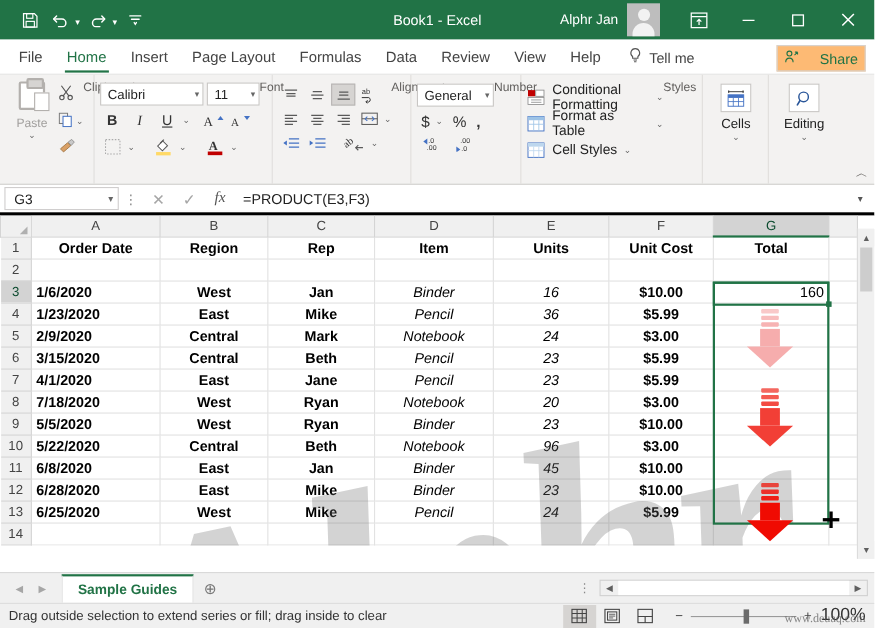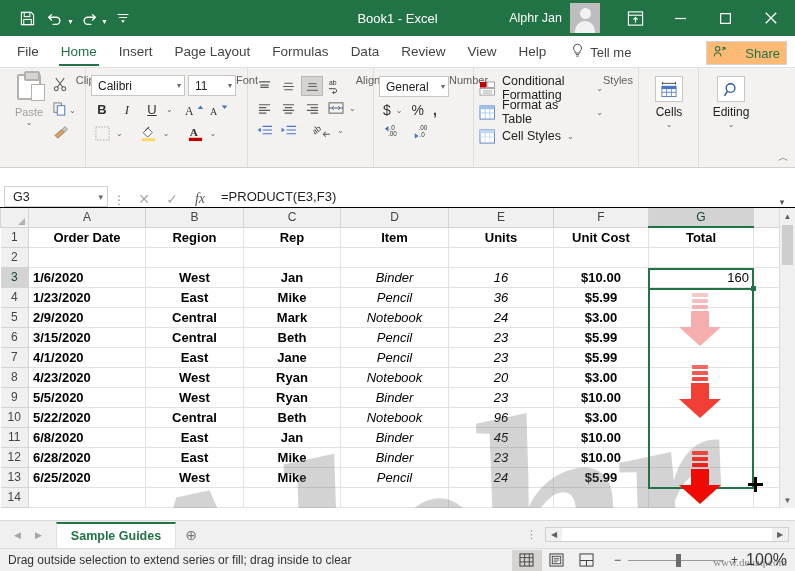--- a/index.html
+++ b/index.html
@@ -149,22 +149,22 @@
   .bigbtn .bi {
     width: 28px; height: 26px; border: 1px solid #c8c6c4; background: #fff;
     display: flex; align-items: center; justify-content: center;
   }
   .collapse-ribbon {
     position: absolute; right: 6px; bottom: 2px; font-size: 11px; color: #605e5c;
   }
 
   
   .formulabar {
-    height: 40px; background: #fff; display: flex; align-items: flex-end;
-    border-bottom: 1px solid #000000; padding: 0 4px;
+    height: 28px; background: #fff; display: flex; align-items: center;
+    border-bottom: 3px solid #000000; padding: 0 4px;
   }
   .namebox {
     width: 104px; height: 21px; border: 1px solid #d0cece; display: flex; align-items: center;
     padding: 0 4px 0 8px; font-size: 12.5px; color: #222; background: #fff;
   }
   .namebox .caret { margin-left: auto; font-size: 9px; }
   .fb-dots { color:#888; font-size: 12px; letter-spacing: 0; margin: 0 5px; }
   .fb-btn { width: 28px; text-align: center; font-size: 14px; color: #a6a6a6; }
   .fb-fx { font-style: italic; font-family: "Liberation Serif", serif; color:#555; font-size:14px;}
   .fb-input {
@@ -797,21 +797,21 @@
         <td class="cell c-bold c-center">East</td>
         <td class="cell c-bold c-center">Jane</td>
         <td class="cell c-italic c-center">Pencil</td>
         <td class="cell c-italic c-center">23</td>
         <td class="cell c-bold c-center">$5.99</td>
         <td class="cell c-right"></td>
         <td class="cell"></td>
       </tr>
       <tr>
         <th class="rowhdr">8</th>
-        <td class="cell c-bold">4/23/2020</td>
+        <td class="cell c-bold">7/18/2020</td>
         <td class="cell c-bold c-center">West</td>
         <td class="cell c-bold c-center">Ryan</td>
         <td class="cell c-italic c-center">Notebook</td>
         <td class="cell c-italic c-center">20</td>
         <td class="cell c-bold c-center">$3.00</td>
         <td class="cell c-right"></td>
         <td class="cell"></td>
       </tr>
       <tr>
         <th class="rowhdr">9</th>

